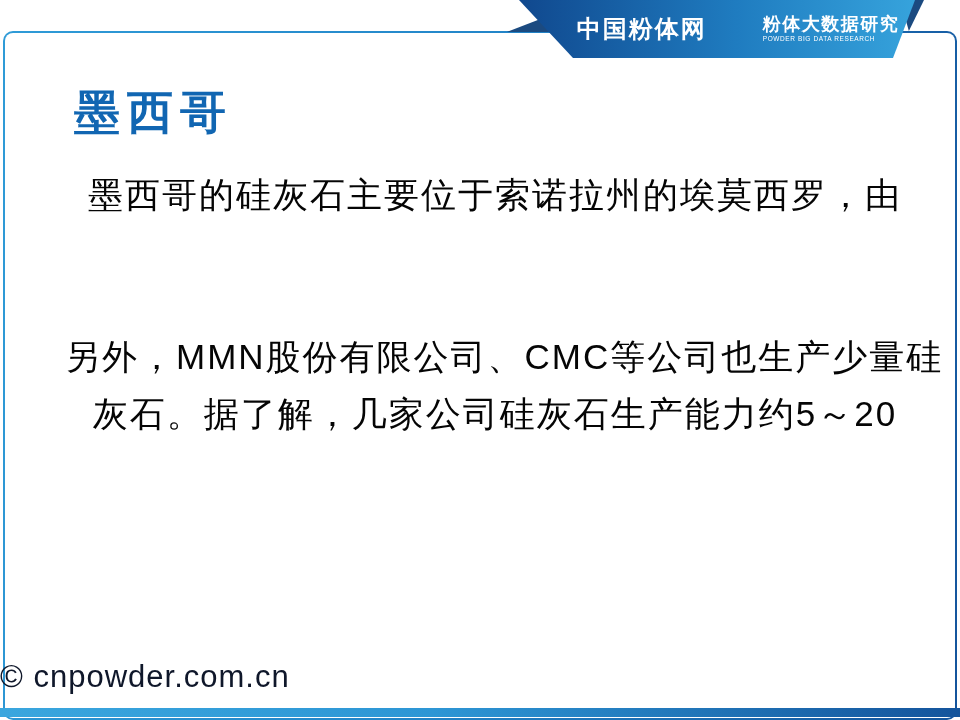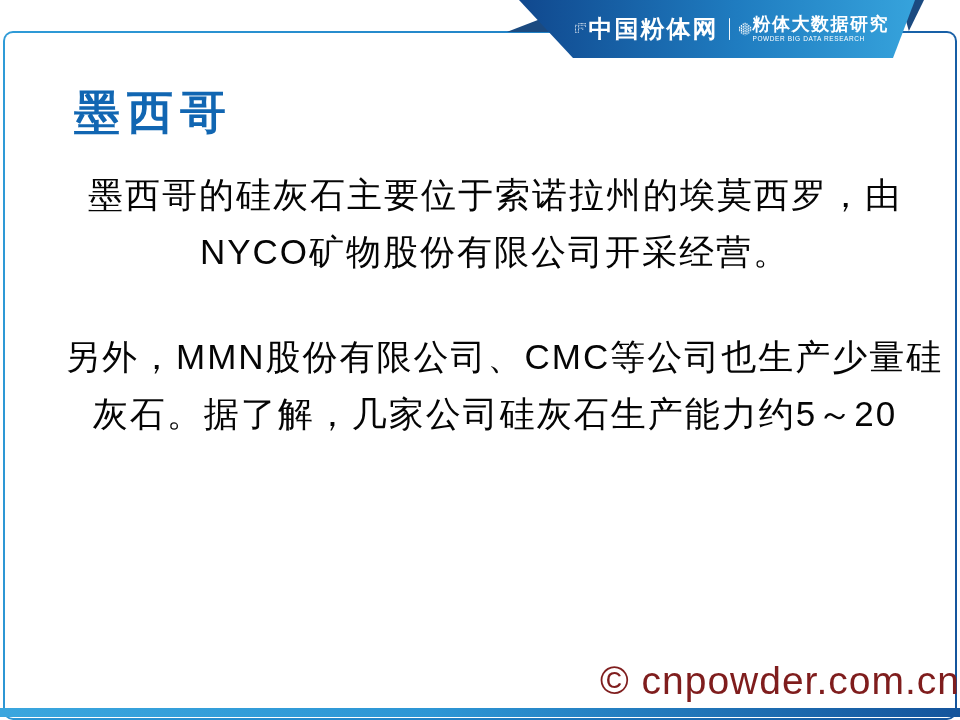--- a/index.html
+++ b/index.html
@@ -37,21 +37,21 @@
   }
   .fold-right{
     left:900px; top:0; width:24px; height:31px;
     clip-path:polygon(0 0, 100% 0, 37% 100%);
   }
   .ribbon{
     position:absolute; left:519px; top:0; width:396px; height:58px;
     clip-path:polygon(0 0, 100% 0, 374px 100%, 54px 100%);
     background:linear-gradient(90deg,#10488e 0%,#1f7cc0 55%,#36a3dc 100%);
     display:flex; align-items:center; justify-content:center;
-    padding:0 26px 0 56px; 
+    padding:0 26px 0 56px; gap:12px;
   }
   .brand-left-name{
     color:#fff; font-size:24px; font-weight:bold; letter-spacing:2px;
     white-space:nowrap;
   }
   .ribbon-sep{
     width:3px; height:22px; background:#fff; border-radius:2px;
     margin:0 10px; opacity:.95;
   }
   .brand-right{ display:flex; flex-direction:column; line-height:1;justify-content:space-between; }
@@ -73,22 +73,22 @@
   }
   .para{
     position:absolute; left:65px; width:860px;
     font-size:35px; color:#050505; letter-spacing:2px;
     line-height:57px; white-space:nowrap;text-align:center;
   }
   .para-1{ top:166px; }
   .para-2{ top:328px; }
 
   .watermark{
-    position:absolute; left:0; top:659px; width:960px; text-align:right;
-    font-size:39px; color:#7f1d1d; letter-spacing:1px;
+    position:absolute; left:0; top:659px; width:960px; text-align:left;
+    font-size:31px; color:#0f172a; letter-spacing:1px;
   }
 </style>
 </head>
 <body>
 
 <div class="slide">
 
   <div class="card-frame">
     <div class="card-inner"></div>
   </div>
@@ -153,21 +153,20 @@
     <span class="brand-right">
       <span class="brand-right-name">粉体大数据研究</span>
       <span class="brand-right-sub">POWDER BIG DATA RESEARCH</span>
     </span>
   </div>
 
   <h1 class="title">墨西哥</h1>
 
   <div class="para para-1">
     <div class="line">墨西哥的硅灰石主要位于索诺拉州的埃莫西罗，由</div>
-    <div class="line">NYCO矿物股份有限公司开采经营。</div>
   </div>
 
   <div class="para para-2">
     <div class="line">另外，MMN股份有限公司、CMC等公司也生产少量硅</div>
     <div class="line">灰石。据了解，几家公司硅灰石生产能力约5～20</div>
   </div>
 
   <div class="watermark">© cnpowder.com.cn</div>
 
 </div>

